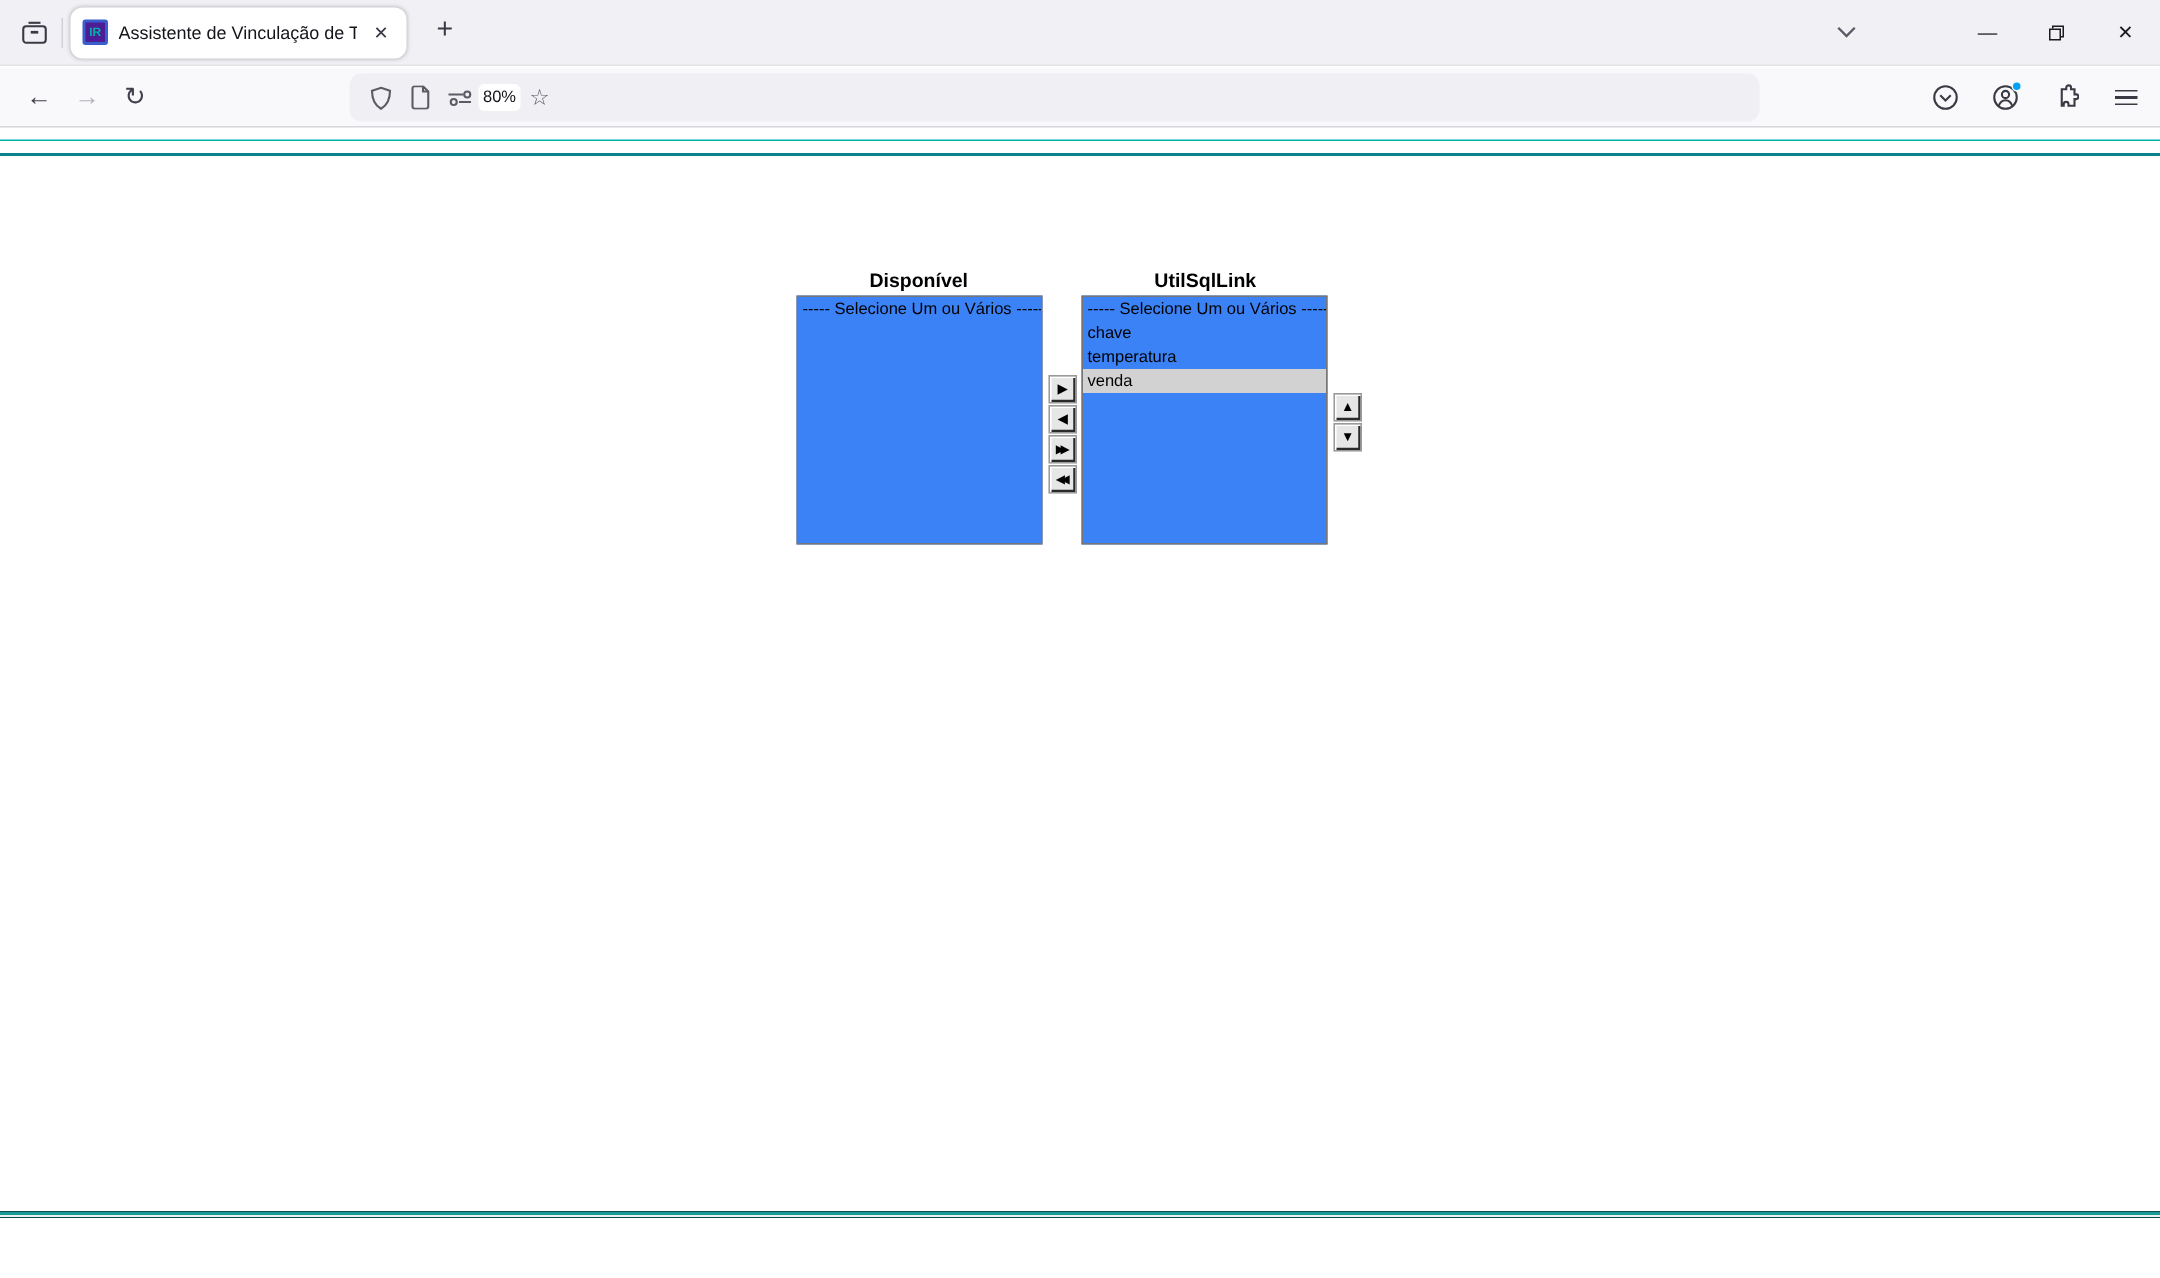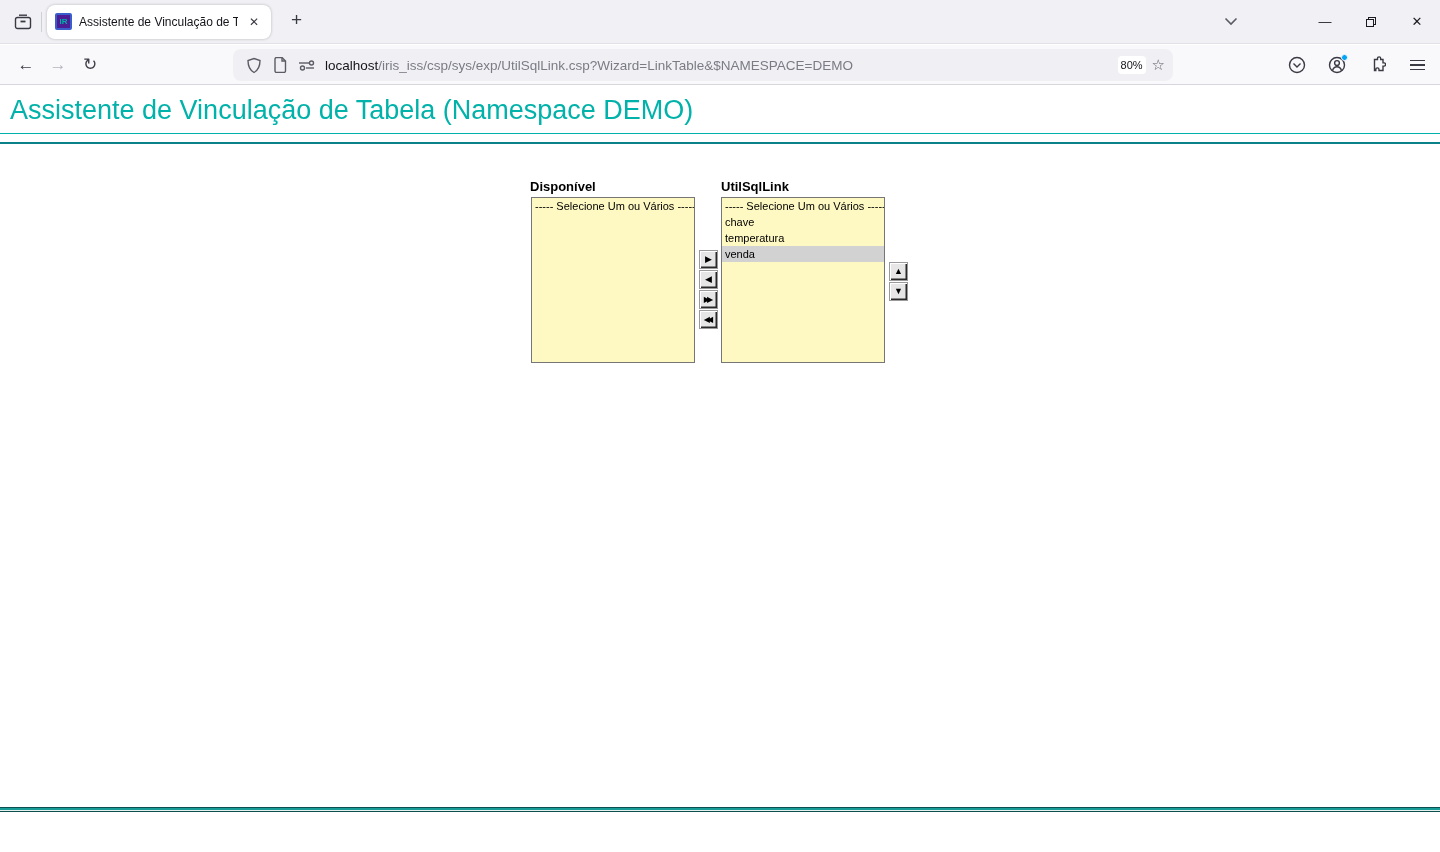--- a/index.html
+++ b/index.html
@@ -39,24 +39,24 @@
   .hamburger { display:flex; flex-direction:column; gap:3px; }
   .hamburger span { display:block; width:15px; height:1.6px; background:#3a3a44; }
 
   
   .content { position:absolute; top:86px; left:0; width:100%; height:720px; background:#fff; }
   .page-title { color:#00b2a9; font-size:27px; font-weight:normal; margin:9px 0 0 10px; letter-spacing:0; }
   .rule-accent { border:none; border-top:1px solid #00b2a9; margin-top:7px; }
   .section-heading { font-size:13px; font-weight:bold; color:#000; margin:9px 0 0 10px; }
   .rule-dark { border:none; border-top:2px solid #0b8289; margin-top:8px; }
 
-  .label-listbox { position:absolute; font-size:13px; font-weight:bold; color:#000; text-align:left; width:165px; }
+  .label-listbox { position:absolute; font-size:13px; font-weight:bold; color:#000; text-align:center; width:165px; }
   .lbl-available { left:530px; top:93px; }
   .lbl-selected  { left:721px; top:93px; }
-  .listbox { position:absolute; top:111px; width:164px; height:166px; background:#fef9c3; border:1px solid #767676; overflow:hidden; font-size:11px; color:#000; cursor:default; }
+  .listbox { position:absolute; top:111px; width:164px; height:166px; background:#3b82f6; border:1px solid #767676; overflow:hidden; font-size:11px; color:#000; cursor:default; }
   .listbox-available { left:531px; }
   .listbox-selected  { left:721px; }
   .listbox .opt { line-height:16px; padding:0 3px; white-space:nowrap; }
   .listbox .opt.centered { text-align:center; }
   .listbox .opt.highlighted { background:#d2d2d2; }
 
   .transfer-col { position:absolute; left:699px; top:164px; display:flex; flex-direction:column; gap:1px; }
   .sq-btn { width:19px; height:19px; background:#e6e6e6; border:1px solid #9a9a9a; box-shadow:inset 1px 1px 0 #ffffff, inset -1.5px -1.5px 0 #2a2a2a; color:#000; font-size:9px; display:flex; align-items:center; justify-content:center; cursor:pointer; padding:0; line-height:1; }
   .sq-btn.dbl { letter-spacing:-3px; text-indent:-3px; font-size:8px; }
   .reorder-col { position:absolute; left:889px; top:176px; display:flex; flex-direction:column; gap:1px; }
@@ -131,21 +131,20 @@
         </svg>
       </span>
       <span class="icn">
         <svg width="17" height="14" viewBox="0 0 17 14" fill="none" stroke="#5b5b66" stroke-width="1.4">
           <line x1="1" y1="5" x2="11" y2="5"></line>
             <circle cx="13.5" cy="5" r="2"></circle>
           <line x1="8" y1="10" x2="16" y2="10"></line>
             <circle cx="4.5" cy="10" r="2"></circle>
         </svg>
       </span>
-      <span class="url-text"><span class="url-host">localhost</span><span class="url-path">/iris_iss/csp/sys/exp/UtilSqlLink.csp?Wizard=LinkTable&amp;$NAMESPACE=DEMO</span></span>
       <span class="zoom-pill">80%</span>
       <span class="star">☆</span>
     </div>
 
     <div class="toolbar-right">
       <div class="tool-icn">
         <svg width="18" height="18" viewBox="0 0 18 18" fill="none" stroke="#3a3a44" stroke-width="1.4">
           <circle cx="9" cy="9" r="7.5"></circle>
             <polyline points="5.5,7.5 9,11 12.5,7.5"></polyline>
         </svg>
@@ -167,21 +166,20 @@
         <span class="hamburger">
             <span></span>
             <span></span>
             <span></span>
           </span>
       </div>
     </div>
   </div>
 
   <div class="content">
-    <h1 class="page-title">Assistente de Vinculação de Tabela (Namespace DEMO)</h1>
     <hr class="rule-accent">
     <hr class="rule-dark">
 
     <div class="label-listbox lbl-available">Disponível</div>
     <div class="label-listbox lbl-selected">UtilSqlLink</div>
 
     <div class="listbox listbox-available">
         <div class="opt centered">----- Selecione Um ou Vários -----</div>
       </div>
 

